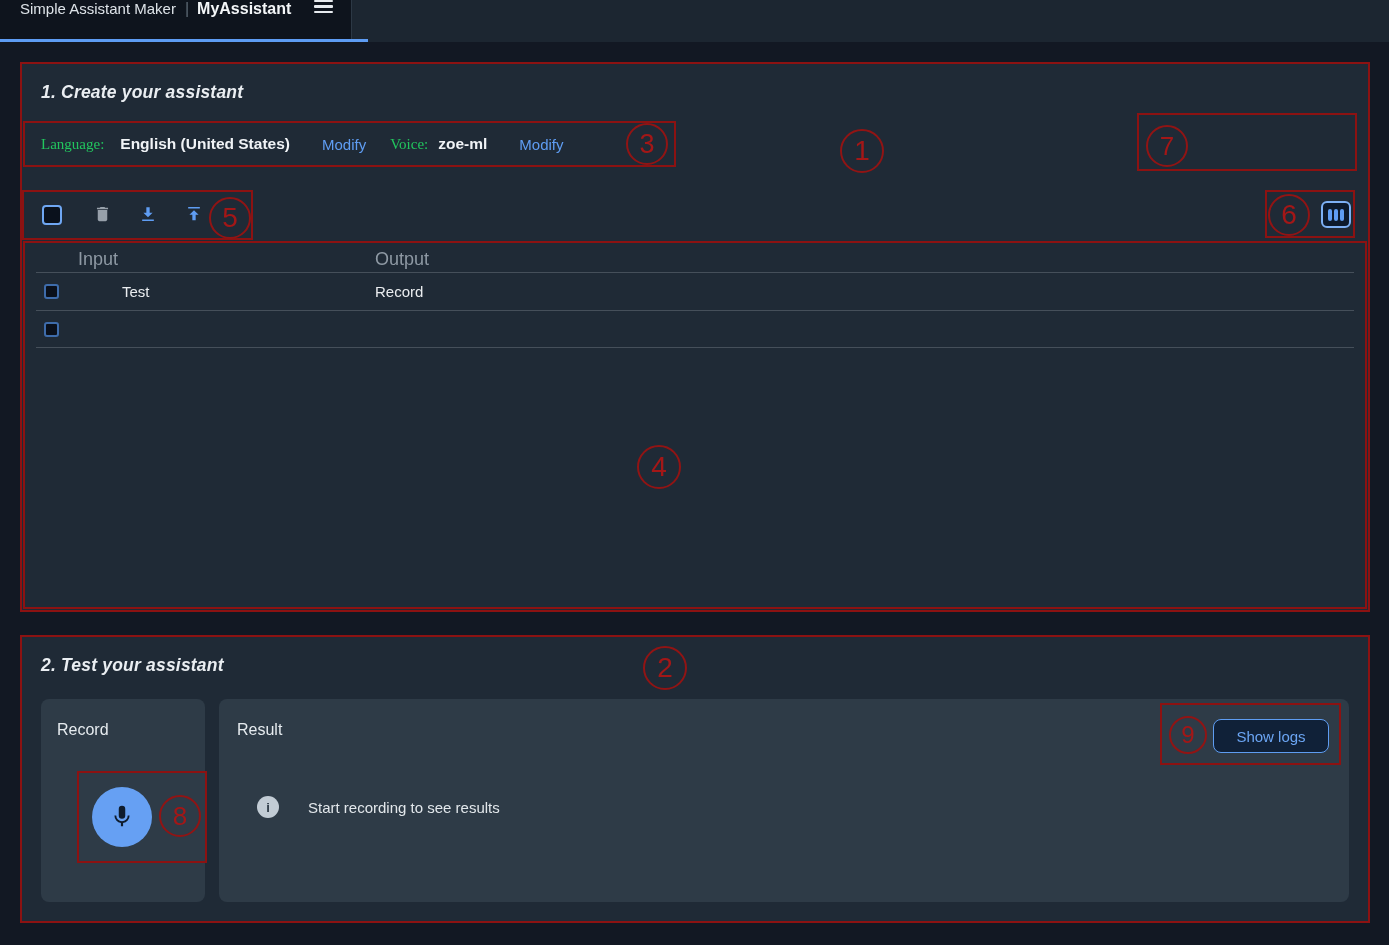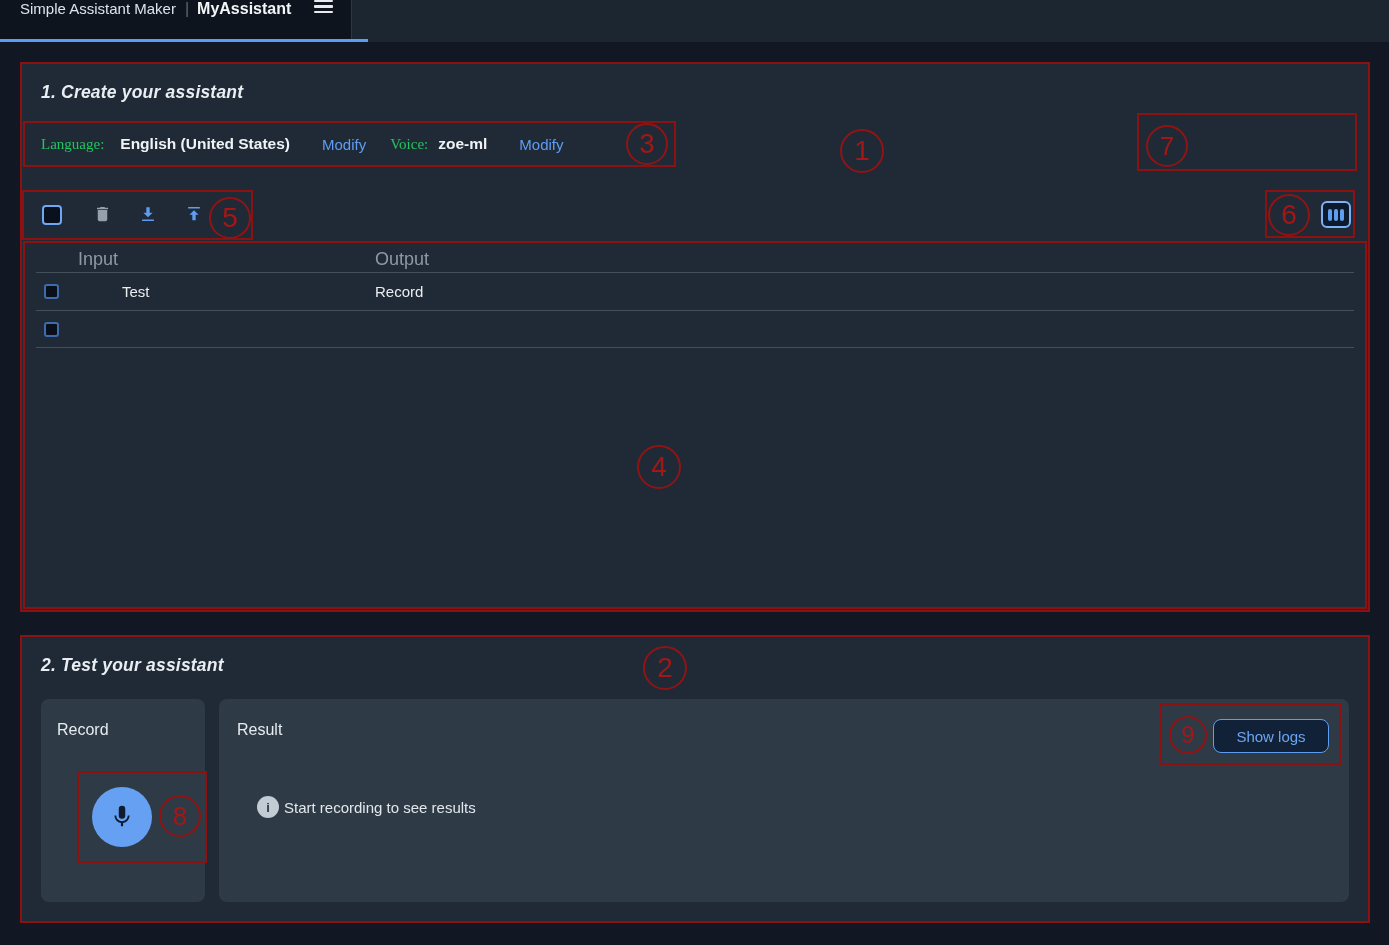--- a/index.html
+++ b/index.html
@@ -98,21 +98,21 @@
     background: #102138; color: #6ba5f3;
     border: 1.5px solid #5e9df2; border-radius: 8px;
     font-size: 15px; font-family: inherit; cursor: pointer;
   }
   .info-badge {
     left: 257px; top: 796px; width: 22px; height: 22px; border-radius: 50%;
     background: #c2ccd5; color: #2e3b47;
     display: flex; align-items: center; justify-content: center;
     font-size: 13px; font-weight: bold;
   }
-  #empty-state { left: 284px; top: 799px; font-size: 15px; color: #e2e7eb; }
+  #empty-state { left: 308px; top: 799px; font-size: 15px; color: #e2e7eb; }
 
   
   .ann { position: absolute; border: 2px solid #8c1212; pointer-events: none; z-index: 50; background: transparent; }
   .ann-circle {
     position: absolute; border: 2px solid #911414; border-radius: 50%;
     color: #a31717; display: flex; align-items: center; justify-content: center;
     pointer-events: none; z-index: 51; font-family: "Liberation Sans", sans-serif;
   }
   #b1 { left: 20px;  top: 62px;  width: 1350px; height: 550px; }
   #b2 { left: 20px;  top: 635px; width: 1350px; height: 288px; }

